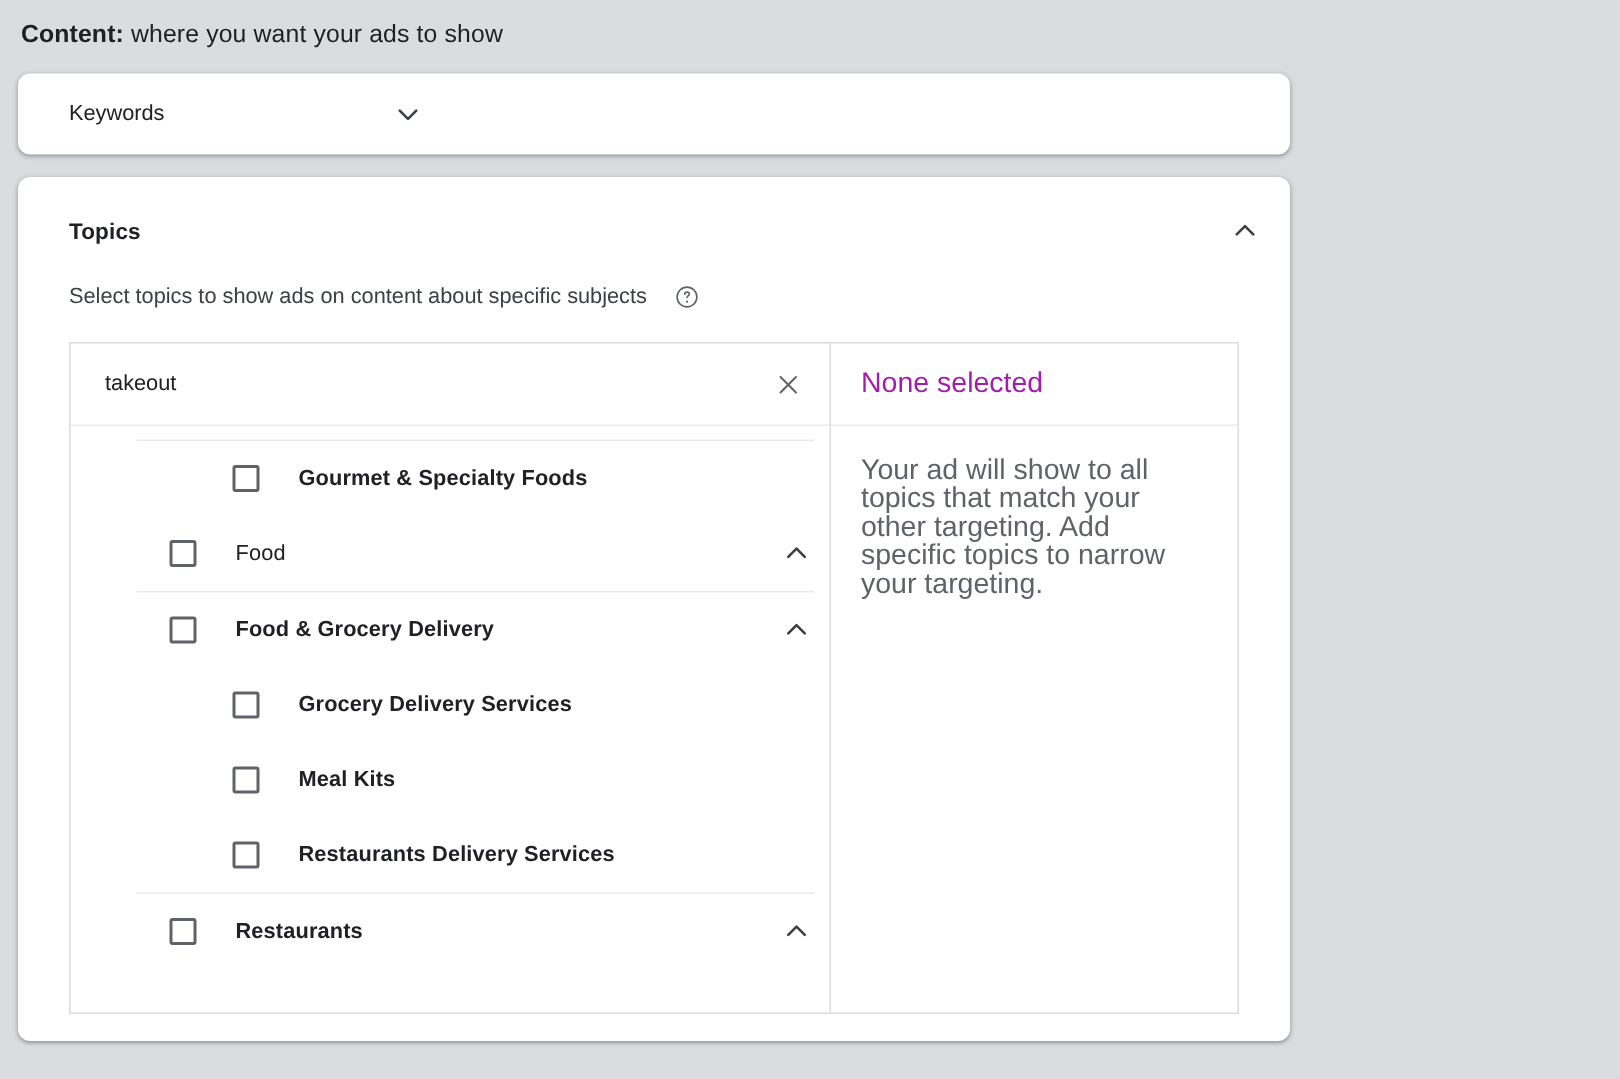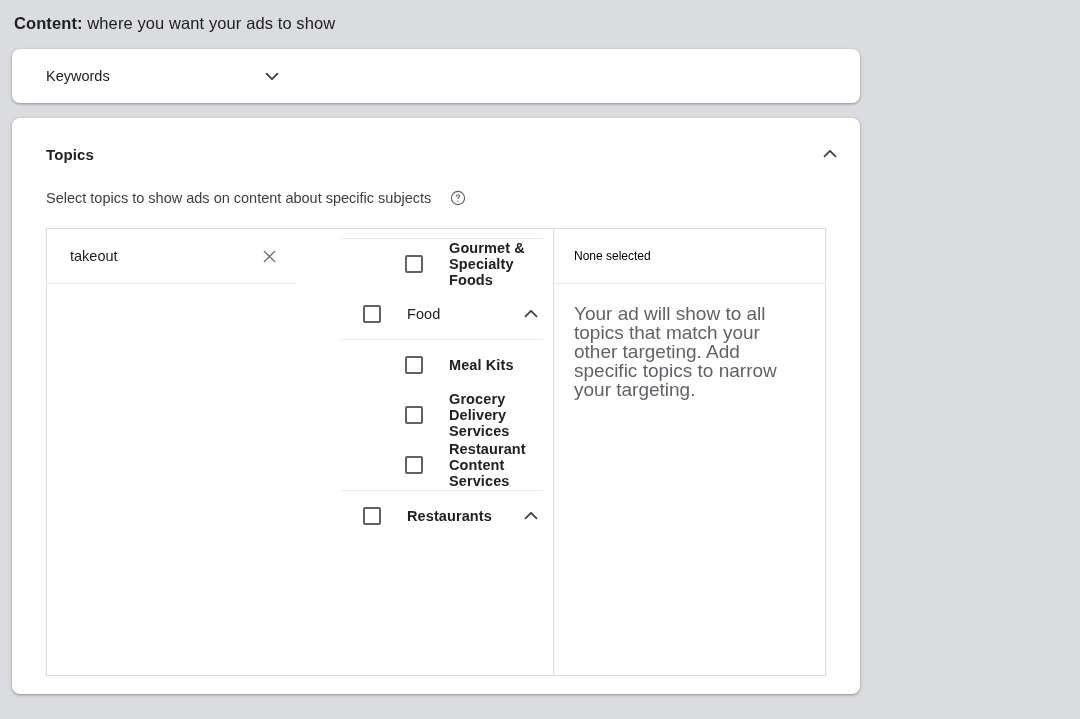--- a/index.html
+++ b/index.html
@@ -122,21 +122,21 @@
     display: flex;
     height: 448px;
     background: #fff;
   }
 
   .picker-left {
     width: 507px;
     flex: none;
     border-right: 1px solid #dadce0;
     display: flex;
-    flex-direction: row;
+    flex-direction: column;
     position: relative;
   }
 
   .search-row {
     height: 55px;
     flex: none;
     display: flex;
     align-items: center;
     border-bottom: 1px solid #e8eaed;
     padding: 0 16px 0 23px;
@@ -221,22 +221,22 @@
     display: flex;
     flex-direction: column;
   }
   .sel-head {
     height: 55px;
     flex: none;
     display: flex;
     align-items: center;
     padding: 0 20px;
     border-bottom: 1px solid #e8eaed;
-    font-size: 12px;
-    color: #000000;
+    font-size: 19px;
+    color: #a21caf;
   }
   .sel-body {
     padding: 20px 20px 0 20px;
     font-size: 19px;
     line-height: 19px;
     color: #5f6368;
   }
 </style>
 </head>
 <body>
@@ -304,31 +304,40 @@
               <div class="row level0">
                 <div class="cbox"></div>
                 <div class="row-label">Food</div>
                 <div class="chev">
                   <svg width="22" height="22" viewBox="0 0 24 24" fill="none" stroke="#3c4043" stroke-width="1.9" stroke-linecap="round" stroke-linejoin="round">
                     <polyline points="6 14.5 12 8.5 18 14.5"></polyline>
                   </svg>
                 </div>
               </div>
               <div class="tree-divider"></div>
+              <div class="row level0">
+                <div class="cbox"></div>
+                <div class="row-label bold">Food &amp; Grocery Delivery</div>
+                <div class="chev">
+                  <svg width="22" height="22" viewBox="0 0 24 24" fill="none" stroke="#3c4043" stroke-width="1.9" stroke-linecap="round" stroke-linejoin="round">
+                    <polyline points="6 14.5 12 8.5 18 14.5"></polyline>
+                  </svg>
+                </div>
+              </div>
               <div class="row level1">
                 <div class="cbox"></div>
+                <div class="row-label bold">Grocery Delivery Services</div>
+              </div>
+              <div class="row level1">
+                <div class="cbox"></div>
                 <div class="row-label bold">Meal Kits</div>
               </div>
               <div class="row level1">
                 <div class="cbox"></div>
-                <div class="row-label bold">Grocery Delivery Services</div>
-              </div>
-              <div class="row level1">
-                <div class="cbox"></div>
-                <div class="row-label bold">Restaurant Content Services</div>
+                <div class="row-label bold">Restaurants Delivery Services</div>
               </div>
               <div class="tree-divider"></div>
               <div class="row level0">
                 <div class="cbox"></div>
                 <div class="row-label bold">Restaurants</div>
                 <div class="chev">
                   <svg width="22" height="22" viewBox="0 0 24 24" fill="none" stroke="#3c4043" stroke-width="1.9" stroke-linecap="round" stroke-linejoin="round">
                     <polyline points="6 14.5 12 8.5 18 14.5"></polyline>
                   </svg>
                 </div>

